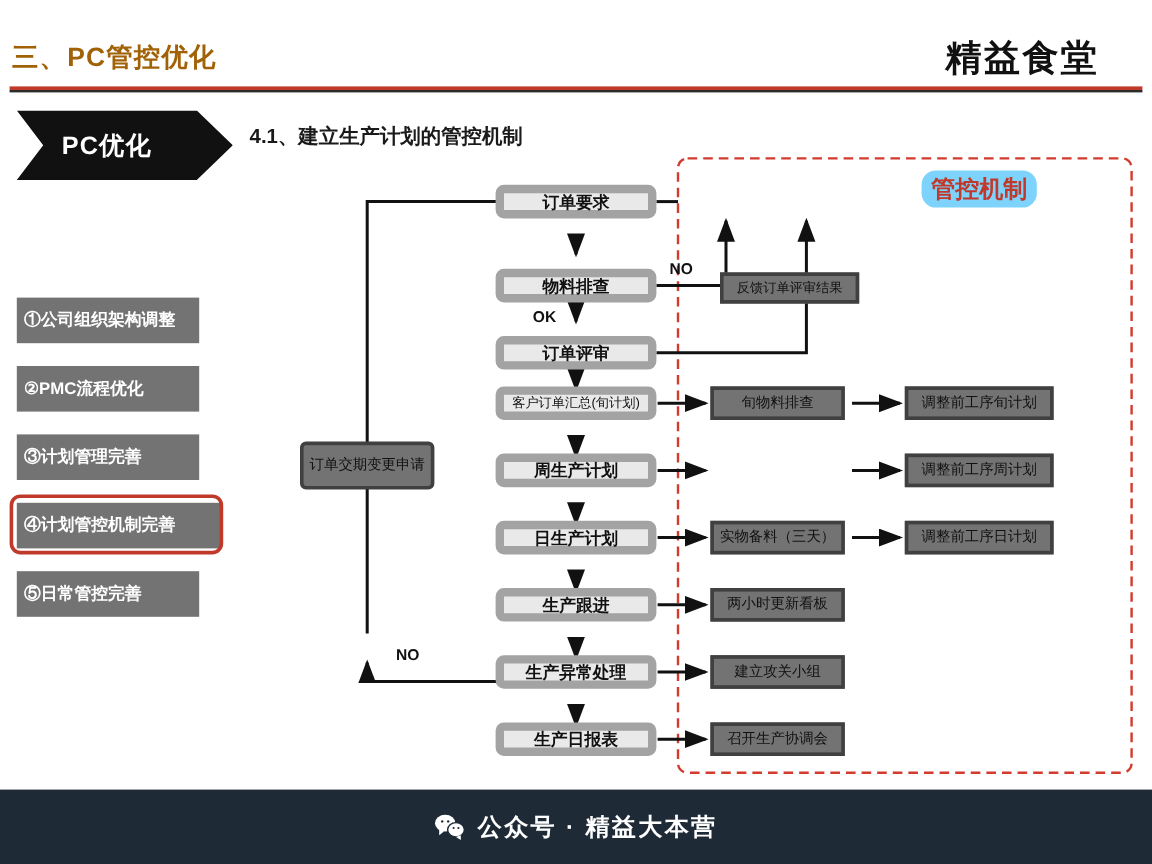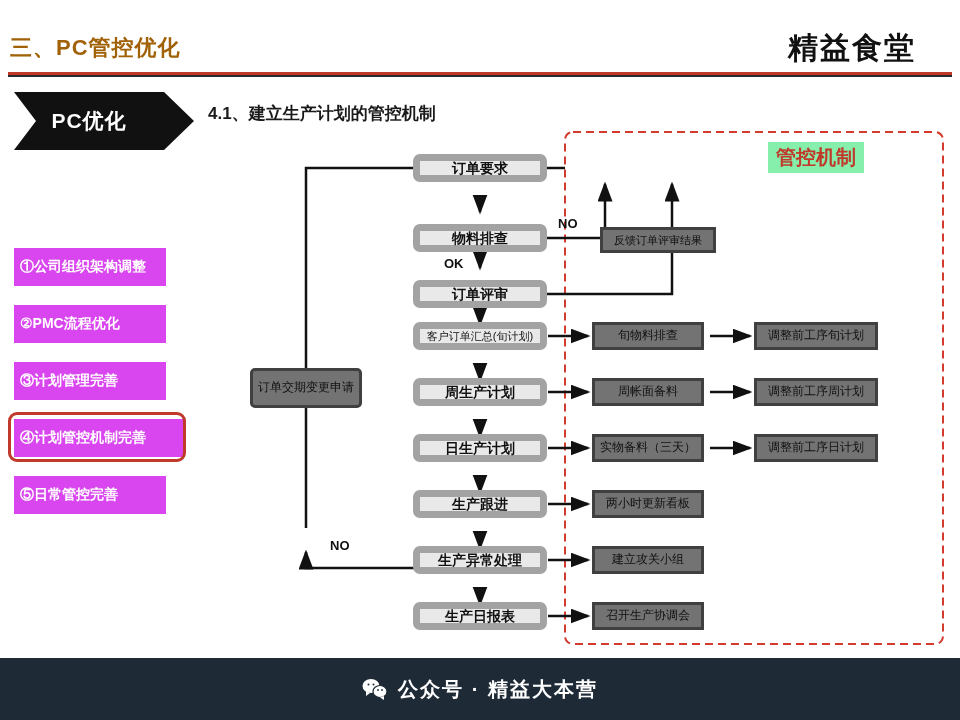--- a/index.html
+++ b/index.html
@@ -87,21 +87,21 @@
   .nav {
     position: absolute;
     left: 14px; top: 248px;
     width: 170px;
   }
   .nav-item {
     position: relative;
     width: 152px;
     height: 38px;
     margin-bottom: 19px;
-    background: #d946ef;
+    background: #737373;
     color: #ffffff;
     font-size: 14px;
     font-weight: bold;
     display: flex;
     align-items: center;
     padding-left: 6px;
     box-sizing: border-box;
   }
   .nav-item.highlight {
     width: 170px;
@@ -183,21 +183,22 @@
     font-size: 13px;
     font-weight: bold;
     color: #111111;
   }
   .mechanism-title {
     position: absolute;
     font-size: 20px;
     font-weight: bold;
     color: #c0392b;
     padding: 2px 8px;
-    background: #86efac;
+    background: #7dd3fc;
+    border-radius: 12px;
   }
 
   
   .footer {
     position: absolute;
     left: 0; bottom: 0;
     width: 960px;
     height: 62px;
     background: #1e2a36;
     display: flex;
@@ -336,23 +337,20 @@
   <div class="node node-grey node-change" style="left:40px; top:248px;">
     <span>订单交期变更申请</span>
   </div>
 
   <div class="node node-grey node-feedback" style="left:390px; top:107px;">
     <span>反馈订单评审结果</span>
   </div>
 
   <div class="node node-grey node-mid" style="left:382px; top:202px;">
     <span>旬物料排查</span>
-  </div>
-  <div class="node node-grey node-mid" style="left:382px; top:258px;">
-    <span>周帐面备料</span>
   </div>
   <div class="node node-grey node-mid" style="left:382px; top:314px;">
     <span>实物备料（三天）</span>
   </div>
   <div class="node node-grey node-mid" style="left:382px; top:370px;">
     <span>两小时更新看板</span>
   </div>
   <div class="node node-grey node-mid" style="left:382px; top:426px;">
     <span>建立攻关小组</span>
   </div>

